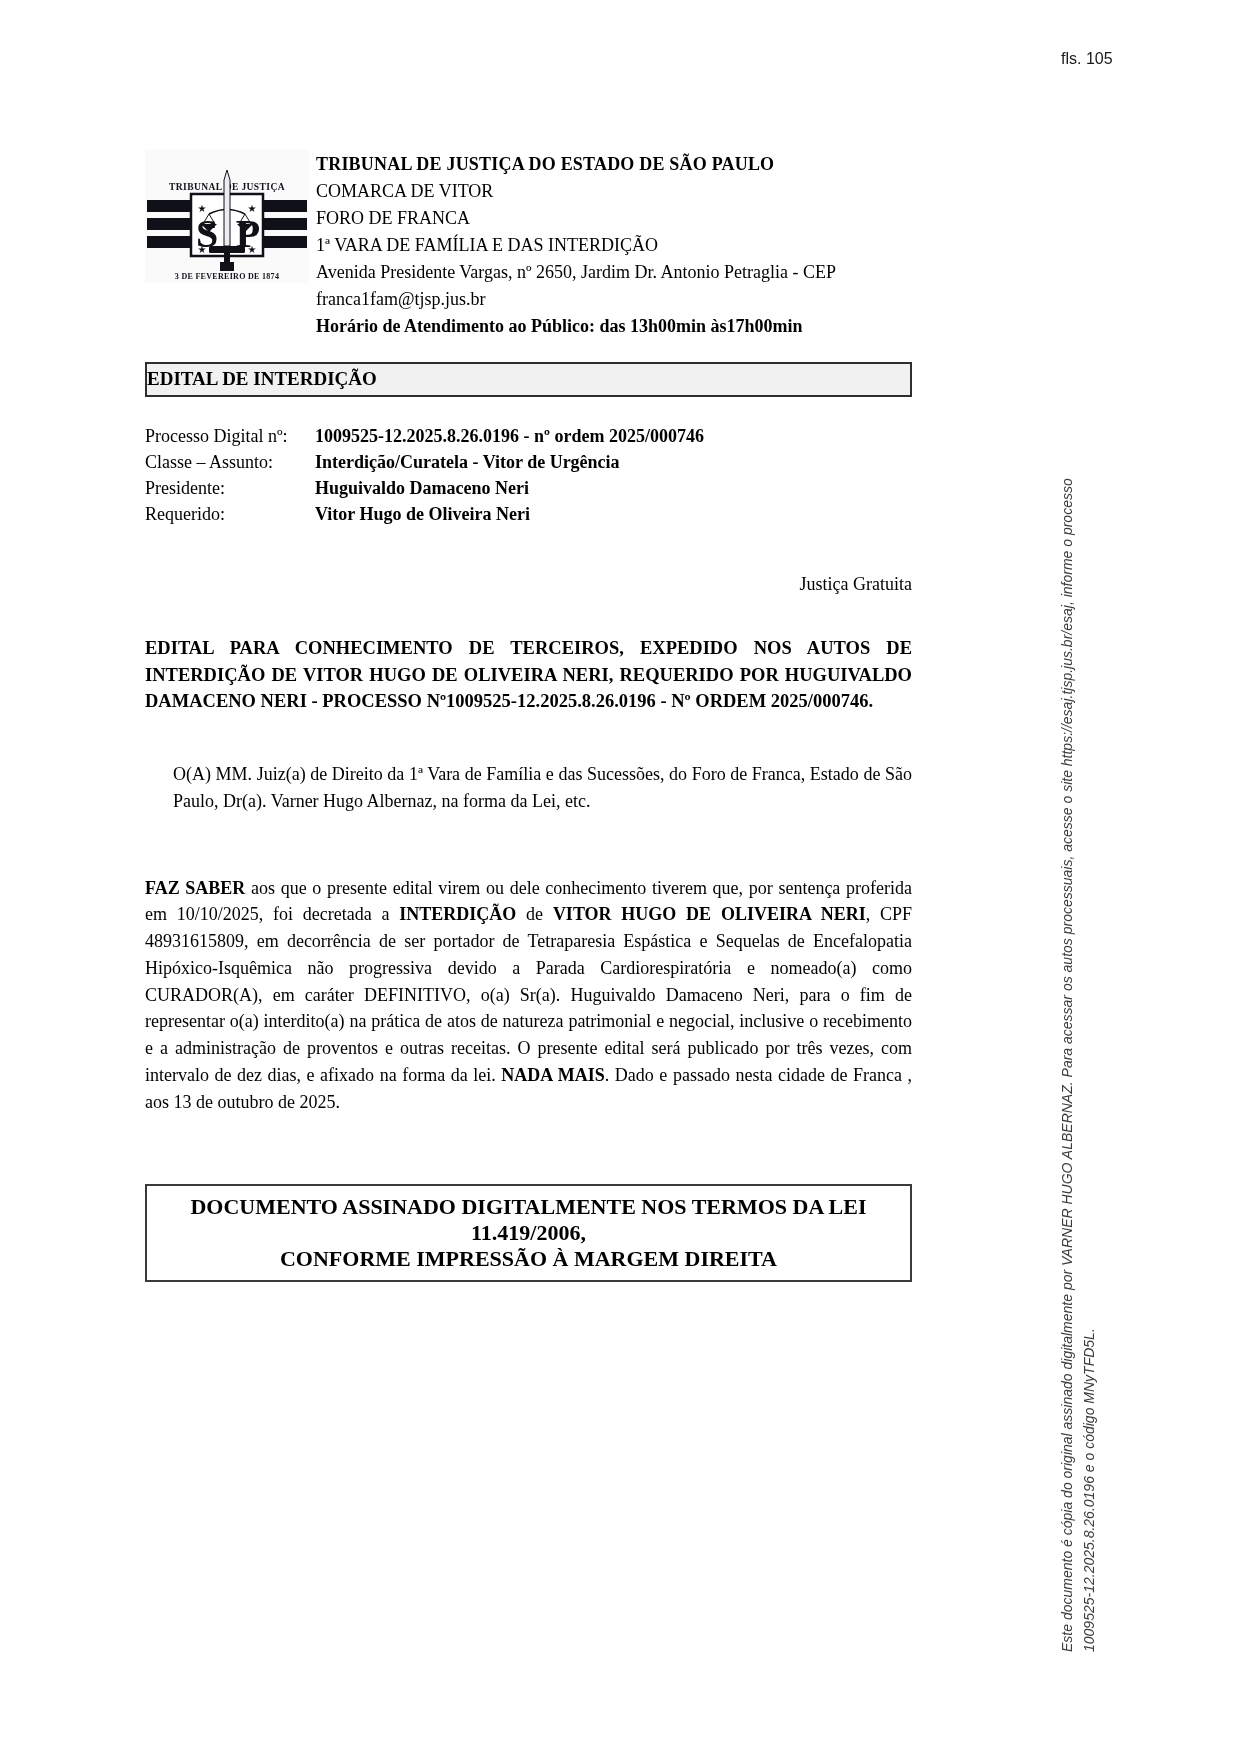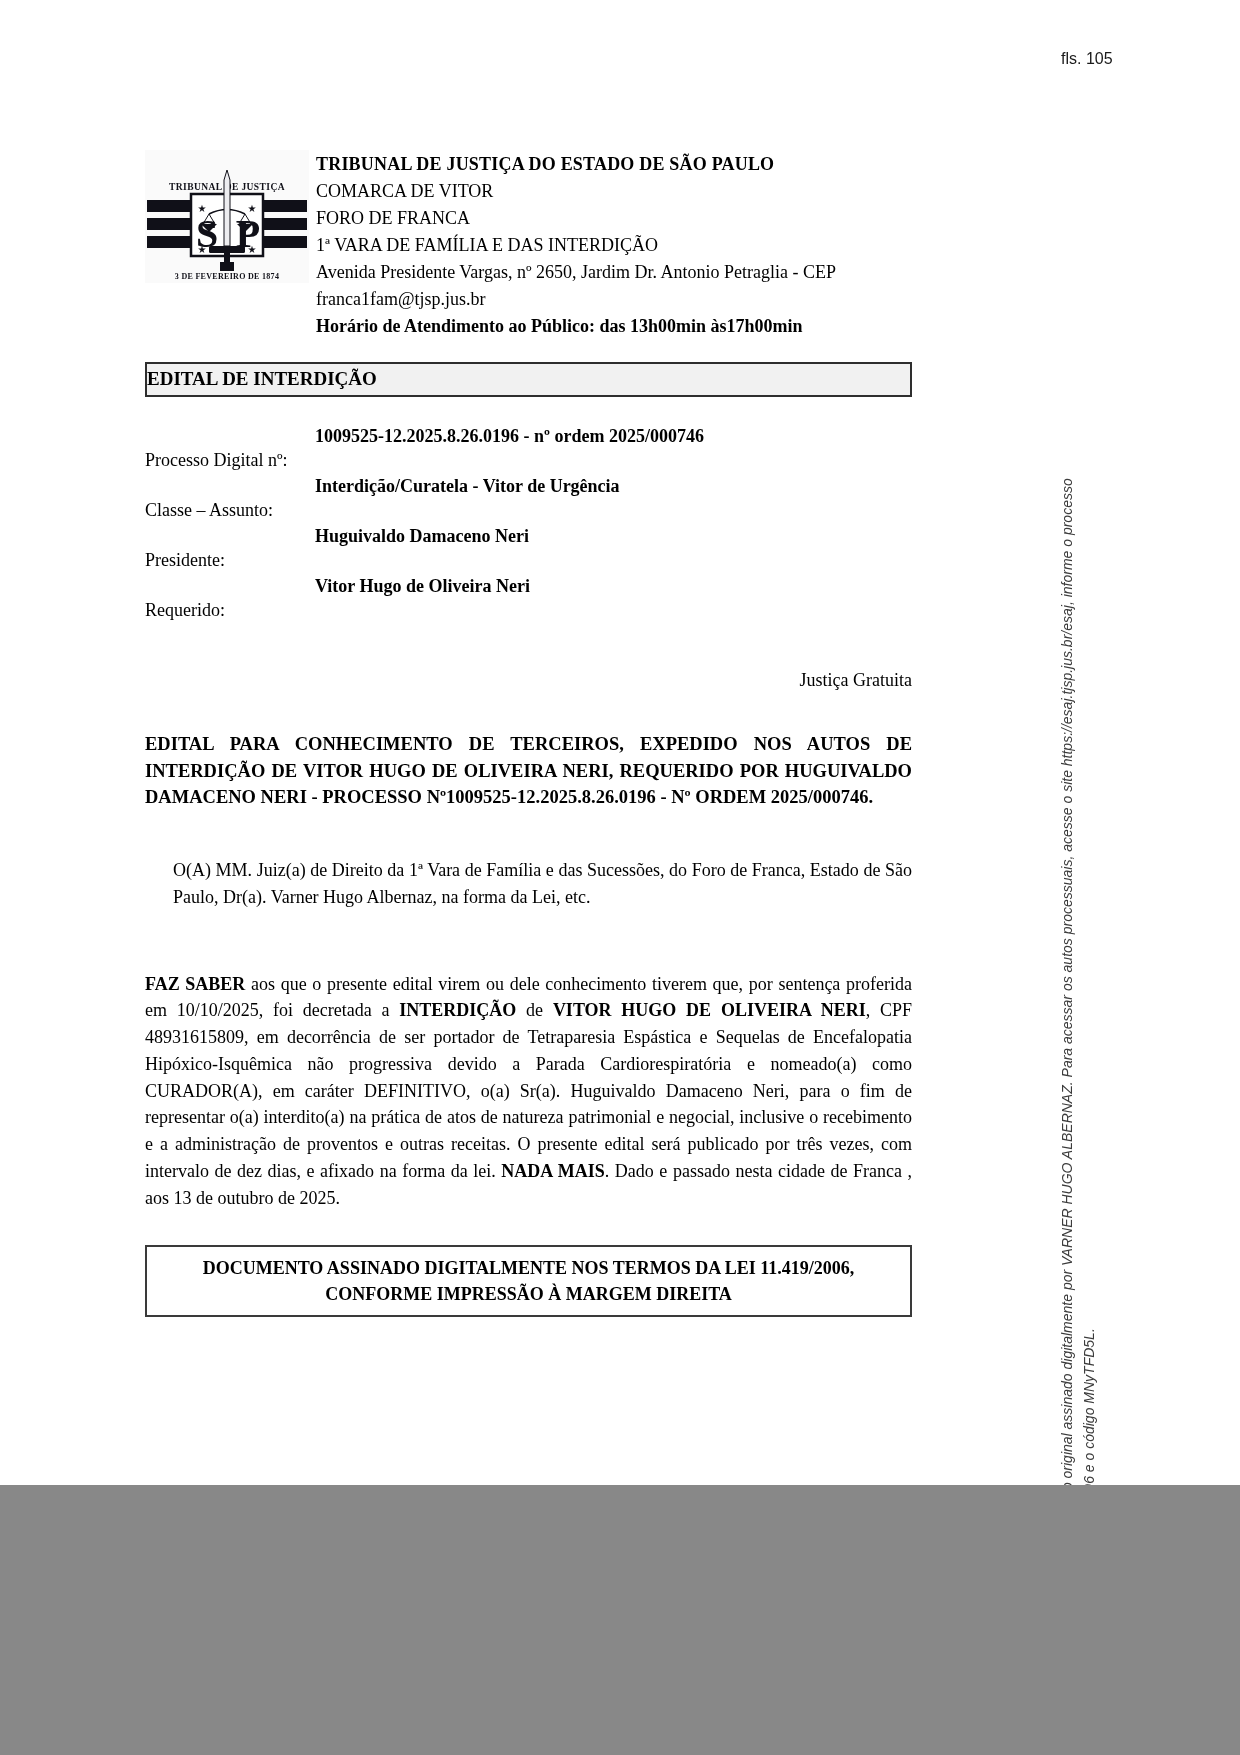--- a/index.html
+++ b/index.html
@@ -1,19 +1,19 @@
 <!DOCTYPE html>
 <html><head>
 <meta charset="utf-8">
 <style>
   html, body { margin: 0; padding: 0; background: #888; }
   .page {
     position: relative;
     width: 1240px;
-    height: 1485px;
+    height: 1755px;
     margin: 0 auto;
     background: #ffffff;
     font-family: "Liberation Serif", serif;
     color: #000;
     overflow: hidden;
   }
   .fls {
     position: absolute;
     left: 1061px;
     top: 50px;
@@ -54,38 +54,38 @@
   .title-box {
     margin-top: 22px;
     border: 2px solid #2e2e2e;
     background: #f1f1f1;
     font-weight: bold;
     font-size: 19px;
     padding: 4px 0 5px 0;
   }
   .details { margin-top: 26px; font-size: 18px; line-height: 26px; }
   .detail-row { display: flex; }
-  .detail-label { width: 170px; flex: none; margin-top: 24px; }
+  .detail-label { width: 170px; flex: none; }
   .detail-value { font-weight: bold; }
   .justice { margin-top: 44px; text-align: right; font-size: 18px; line-height: 26px; }
   .p-heading {
     margin-top: 38px;
     font-weight: bold;
     text-align: justify;
     font-size: 18.5px;
     line-height: 26.5px;
   }
   .p-judge { margin-top: 46px; text-align: justify; font-size: 18px; line-height: 27px; margin-left: 28px; }
   .p-faz   { margin-top: 60px; text-align: justify; font-size: 18px; line-height: 26.8px; }
   .sig-box {
-    margin-top: 33px;
+    margin-top: 68px;
     border: 2px solid #3a3a3a;
     text-align: center;
     font-weight: bold;
-    font-size: 18px;
+    font-size: 22px;
     line-height: 26px;
     padding: 8px 8px;
   }
 </style>
 </head>
 <body>
 
 <div class="page">
 
   <div class="fls">fls. 105</div>

